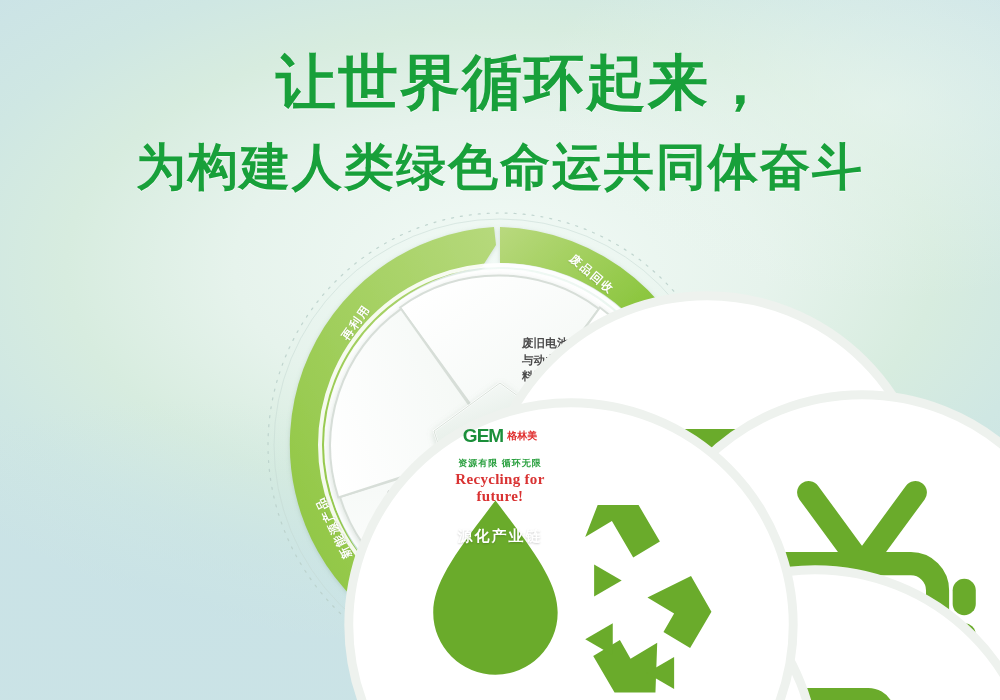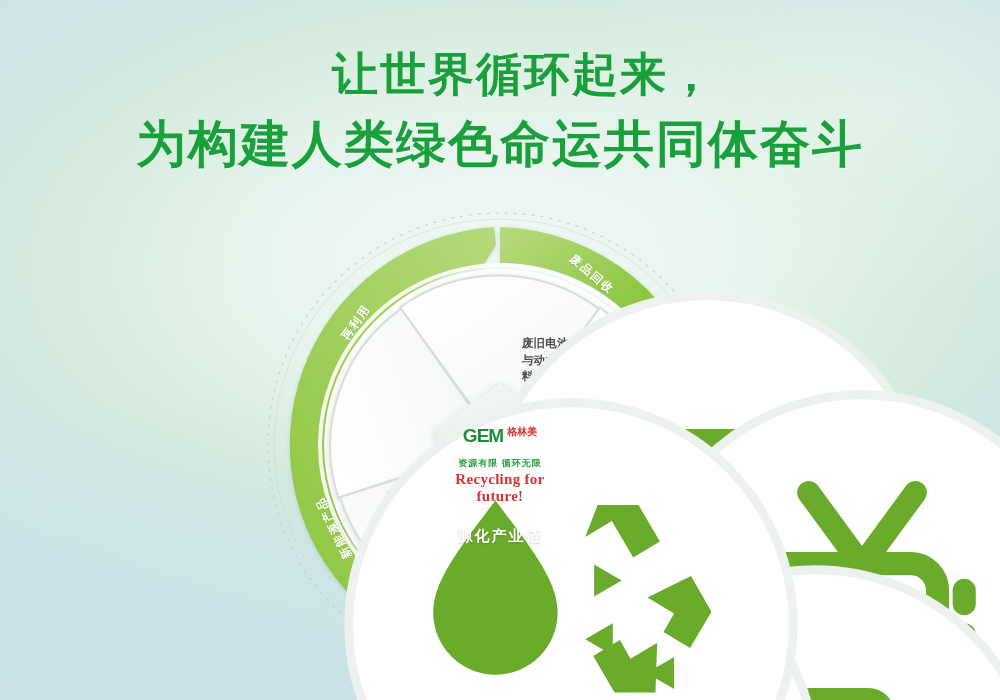--- a/index.html
+++ b/index.html
@@ -27,22 +27,22 @@
     position:absolute; left:0; top:46px; width:1000px;
     text-align:center; z-index:8;
   }
   .title-line{
     color:#18a03a;
     font-weight:bold;
     line-height:1.22;
     letter-spacing:2px;
     text-shadow: 0 1px 0 rgba(255,255,255,.6);
   }
-  .title-line.l1{ font-size:46px;padding-left:48px; }
-  .title-line.l2{ font-size:50px; margin-top:12px; }
+  .title-line.l1{ font-size:60px;padding-left:48px; }
+  .title-line.l2{ font-size:50px; margin-top:18px; }
 
   
   #diagram{
     position:absolute; left:260px; top:205px; width:480px; height:480px;
   }
   #diagram svg{ display:block; width:480px; height:480px; overflow:visible;}
 
   
   .ov{ position:absolute; z-index:6; }
   .seg-text{
@@ -54,21 +54,21 @@
     color:#ffffff; font-size:11.5px; font-weight:bold;
     letter-spacing:2px; white-space:nowrap;
     text-shadow:0 1px 1px rgba(0,0,0,.12);
   }
 
   
   .hub{
     position:absolute; z-index:7; width:128px; text-align:center;
     left:436px; top:425px;
   }
-  .gem-row{ display:flex; align-items:flex-start; justify-content:center; gap:4px; }
+  .gem-row{ display:flex; align-items:center; justify-content:center; gap:4px; }
   .gem-mark{
     font-size:19px; font-weight:bold; color:#1b8f3a; letter-spacing:-1px;
     font-family:"Liberation Sans", sans-serif;
   }
   .gem-cn{
     font-size:10px; font-weight:bold; color:#e03030; letter-spacing:0px;
   }
   .gem-sub{
     margin-top:10px; font-size:9px; font-weight:bold; color:#2aa03f;
     letter-spacing:1px;

